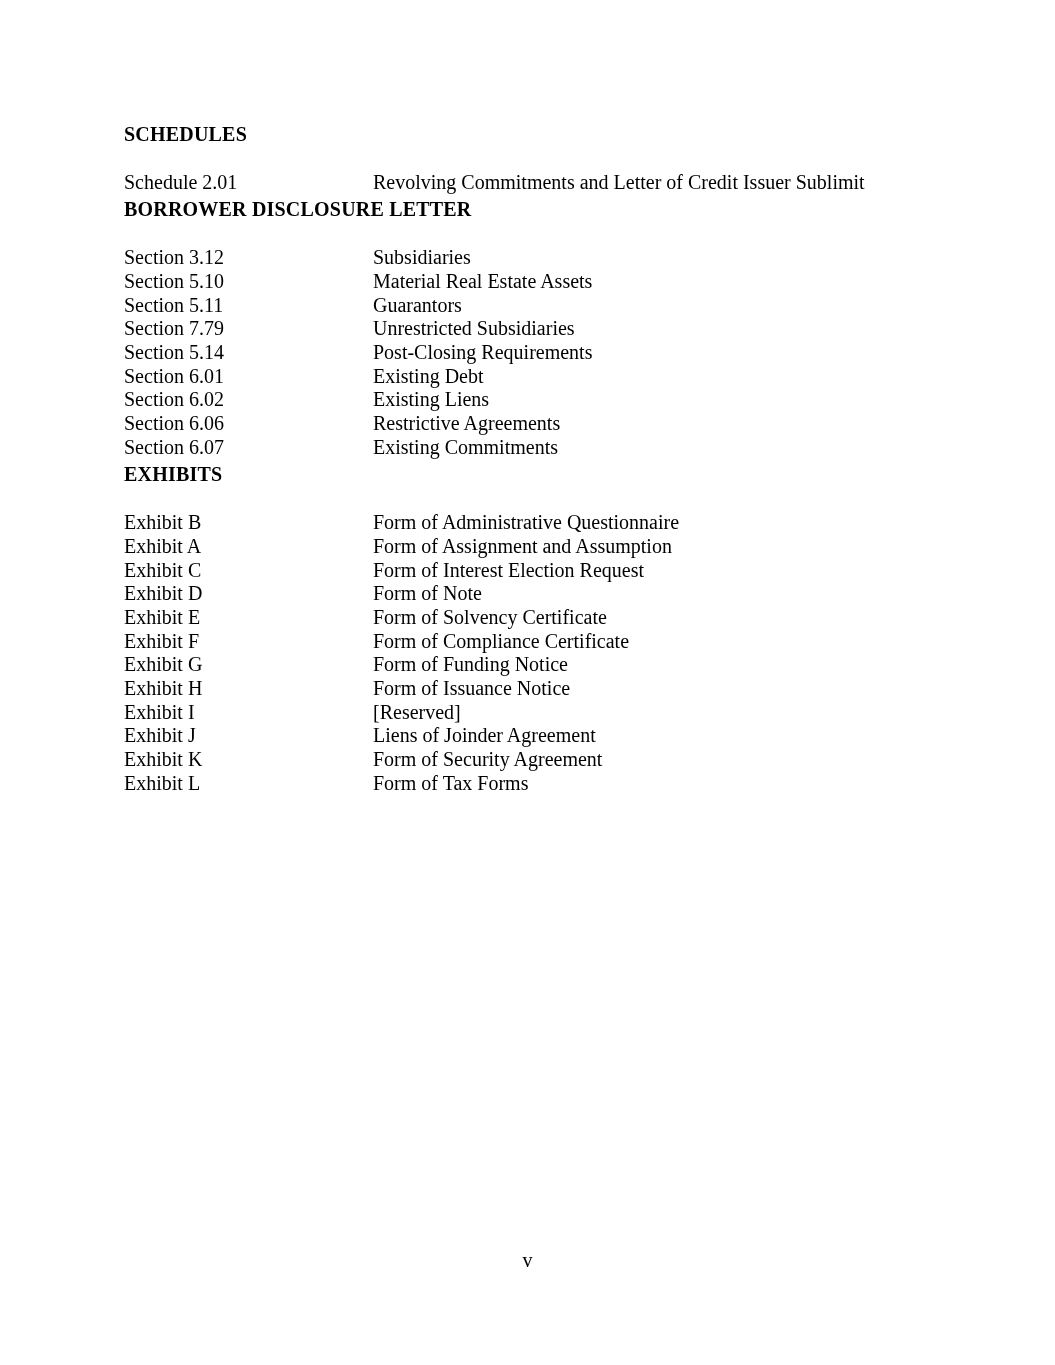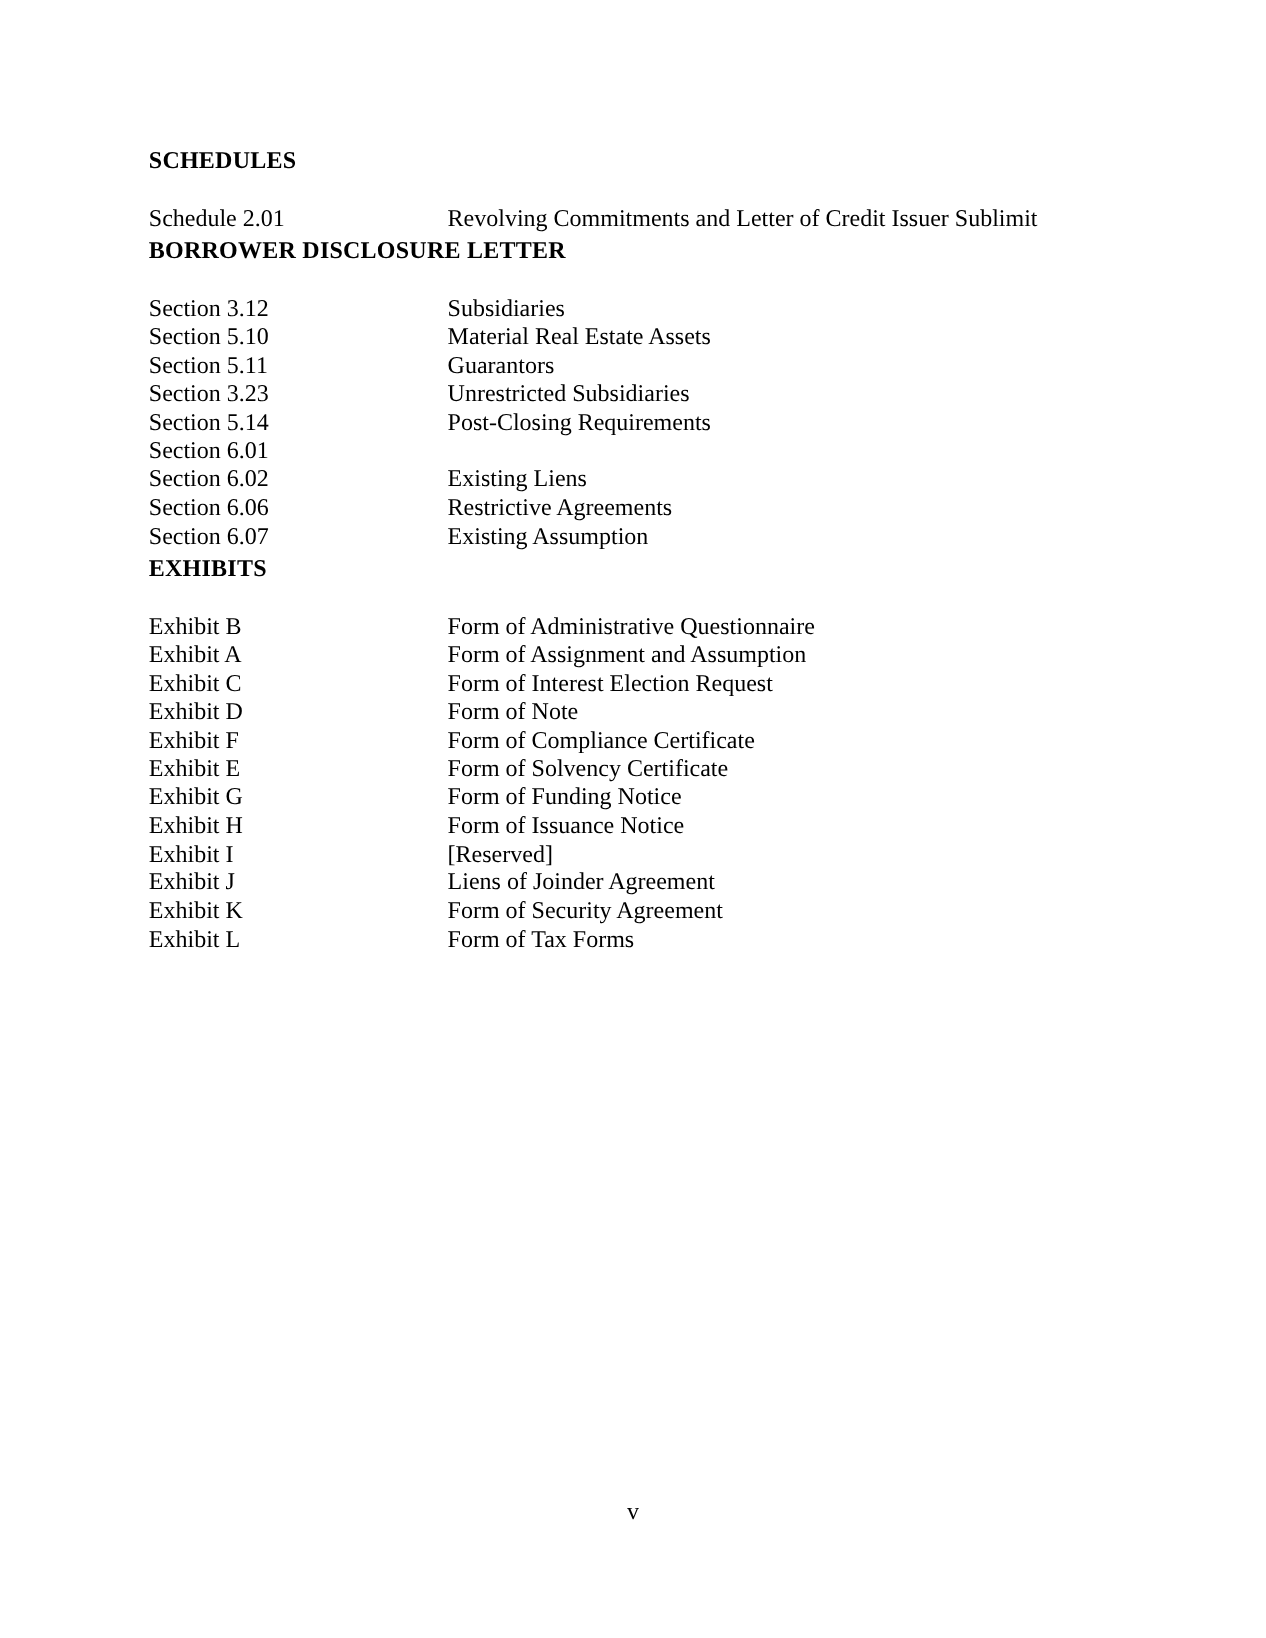--- a/index.html
+++ b/index.html
@@ -77,41 +77,42 @@
     </div>
     <div class="toc-row">
       <span class="toc-label">Section 5.10</span>
       <span class="toc-desc">Material Real Estate Assets</span>
     </div>
     <div class="toc-row">
       <span class="toc-label">Section 5.11</span>
       <span class="toc-desc">Guarantors</span>
     </div>
     <div class="toc-row">
-      <span class="toc-label">Section 3.23</span>
+      <span class="toc-label">Section 7.79</span>
       <span class="toc-desc">Unrestricted Subsidiaries</span>
     </div>
     <div class="toc-row">
       <span class="toc-label">Section 5.14</span>
       <span class="toc-desc">Post-Closing Requirements</span>
     </div>
     <div class="toc-row">
       <span class="toc-label">Section 6.01</span>
+      <span class="toc-desc">Existing Debt</span>
     </div>
     <div class="toc-row">
       <span class="toc-label">Section 6.02</span>
       <span class="toc-desc">Existing Liens</span>
     </div>
     <div class="toc-row">
       <span class="toc-label">Section 6.06</span>
       <span class="toc-desc">Restrictive Agreements</span>
     </div>
     <div class="toc-row">
       <span class="toc-label">Section 6.07</span>
-      <span class="toc-desc">Existing Assumption</span>
+      <span class="toc-desc">Existing Commitments</span>
     </div>
   </div>
 
   <div class="heading spaced">EXHIBITS</div>
 
   <div class="toc-list">
     <div class="toc-row">
       <span class="toc-label">Exhibit B</span>
       <span class="toc-desc">Form of Administrative Questionnaire</span>
     </div>
@@ -121,26 +122,26 @@
     </div>
     <div class="toc-row">
       <span class="toc-label">Exhibit C</span>
       <span class="toc-desc">Form of Interest Election Request</span>
     </div>
     <div class="toc-row">
       <span class="toc-label">Exhibit D</span>
       <span class="toc-desc">Form of Note</span>
     </div>
     <div class="toc-row">
+      <span class="toc-label">Exhibit E</span>
+      <span class="toc-desc">Form of Solvency Certificate</span>
+    </div>
+    <div class="toc-row">
       <span class="toc-label">Exhibit F</span>
       <span class="toc-desc">Form of Compliance Certificate</span>
-    </div>
-    <div class="toc-row">
-      <span class="toc-label">Exhibit E</span>
-      <span class="toc-desc">Form of Solvency Certificate</span>
     </div>
     <div class="toc-row">
       <span class="toc-label">Exhibit G</span>
       <span class="toc-desc">Form of Funding Notice</span>
     </div>
     <div class="toc-row">
       <span class="toc-label">Exhibit H</span>
       <span class="toc-desc">Form of Issuance Notice</span>
     </div>
     <div class="toc-row">

